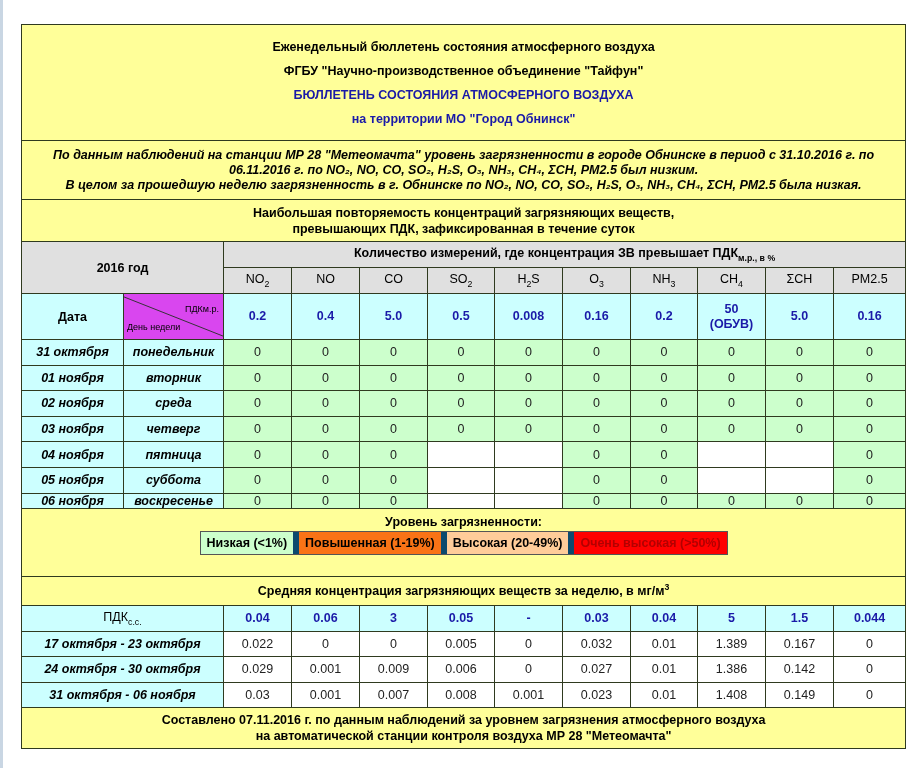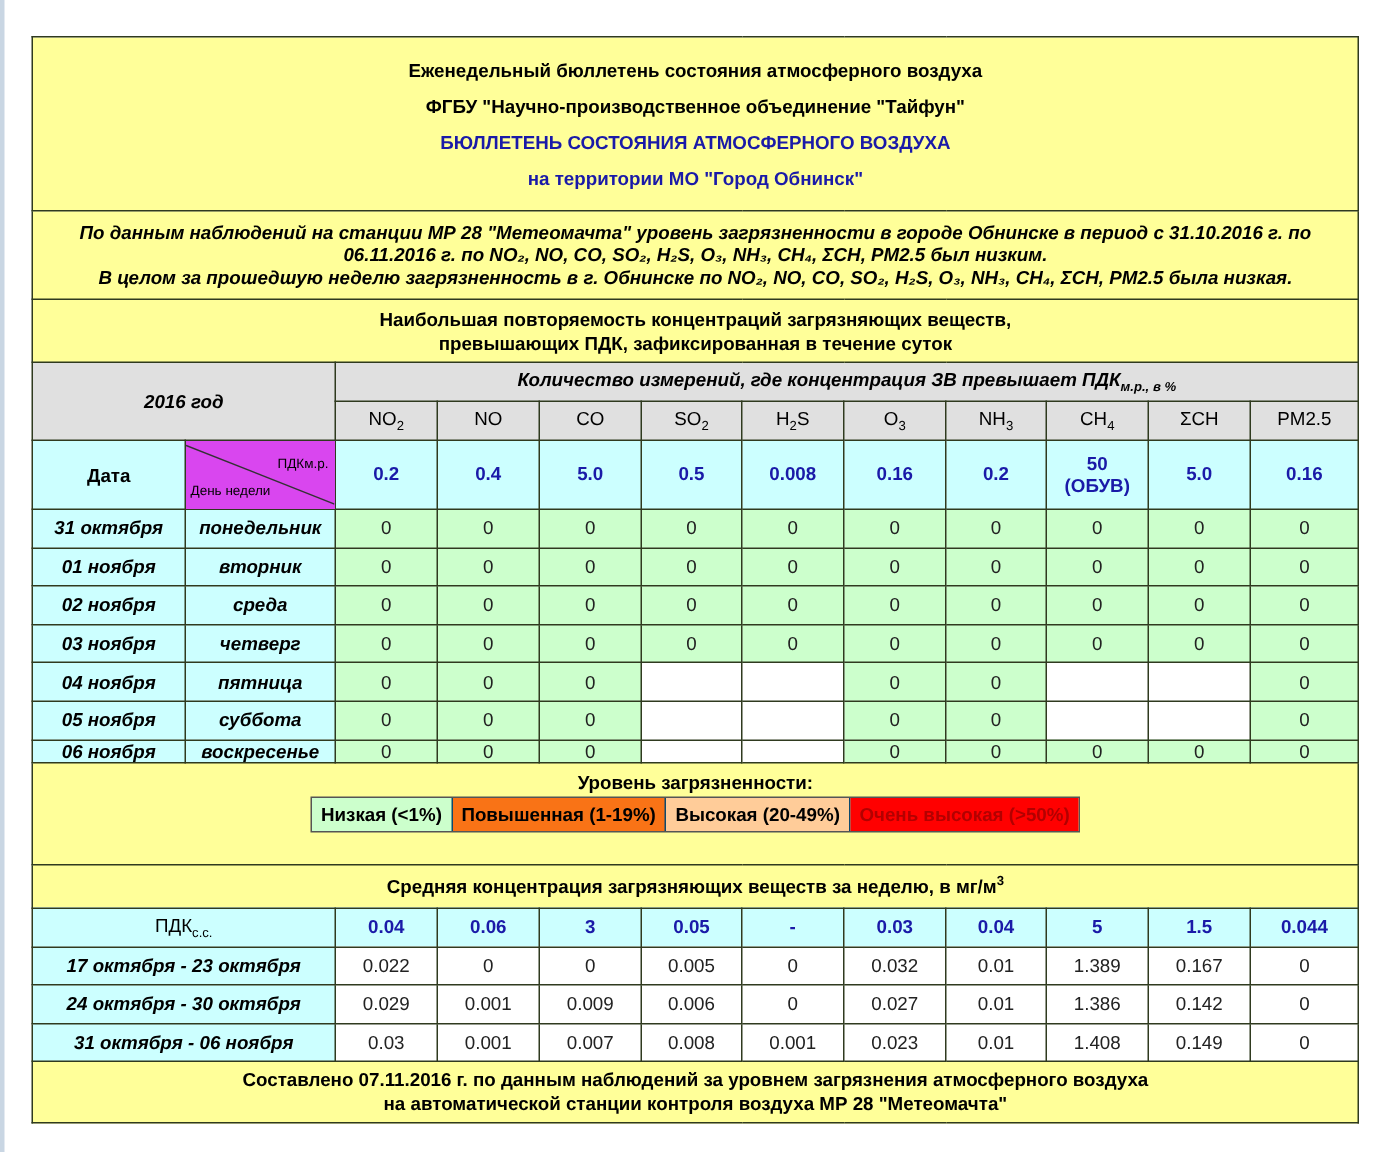--- a/index.html
+++ b/index.html
@@ -9,37 +9,37 @@
   table.bulletin { position:absolute; left:21px; top:24px; width:884px; border-collapse:collapse;
                    table-layout:fixed; }
   table.bulletin td { border:1px solid #2f3a1f; padding:0; text-align:center; vertical-align:middle;
                       font-size:12.5px; }
   .yellow { background:#ffff99; }
   .gray { background:#e0e0e0; }
   .cyan { background:#ccffff; }
   .green { background:#ccffcc; }
   .white { background:#ffffff; }
   .bold { font-weight:bold; }
-  .italic { font-style:italic; }
+  .italic { }
   .blue { color:#1a1aa8; }
   .title-block { line-height:24px; padding:6px 0 !important; }
   .title-block div { font-weight:bold; font-size:12.5px; }
   .summary { font-weight:bold; font-style:italic; font-size:12px; line-height:15px; padding:3px 0 !important; }
   .heading2 { font-weight:bold; font-size:12.5px; line-height:16px; }
   .pdk-val { font-weight:bold; color:#1a1aa8; font-size:12.5px; }
   .zero { color:#222; font-size:12.5px; }
   .date-cell { font-weight:bold; font-style:italic; font-size:12.5px; }
   .diag { position:relative; background:#d946ef; }
   .diag svg { position:absolute; left:0; top:0; width:100%; height:100%; }
   .diag .tr { position:absolute; right:4px; top:10px; font-size:9px; }
   .diag .bl { position:absolute; left:3px; bottom:7px; font-size:9px; }
   .legend-wrap { padding:0 !important; }
   .legend-title { font-weight:bold; font-size:12.5px; margin-top:6px; }
   .legend { display:inline-flex; margin:2px 0 20px 0; border:1px solid #555; }
-  .legend span { display:block; padding:4px 6px; font-weight:bold; font-size:12.5px; border-right:1px solid #0c4a6e; }
+  .legend span { display:block; padding:4px 6px; font-weight:bold; font-size:12.5px; border-right:6px solid #0c4a6e; }
   .legend span:last-child { border-right:none; }
   .lg-low { background:#ccffcc; }
   .lg-elev { background:#f97316; }
   .lg-high { background:#ffcc99; }
   .lg-vhigh { background:#ff0000; color:#b30000; }
   .footer { font-weight:bold; font-size:12.5px; line-height:16px; }
   sub, sup { font-size:70%; }
 </style>
 </head>
 <body>

